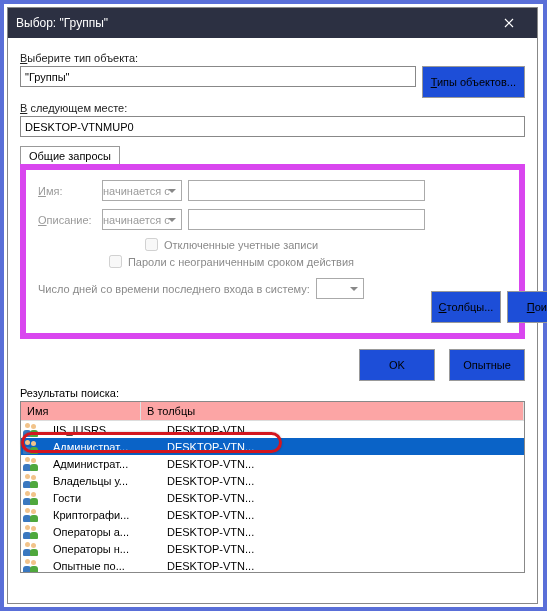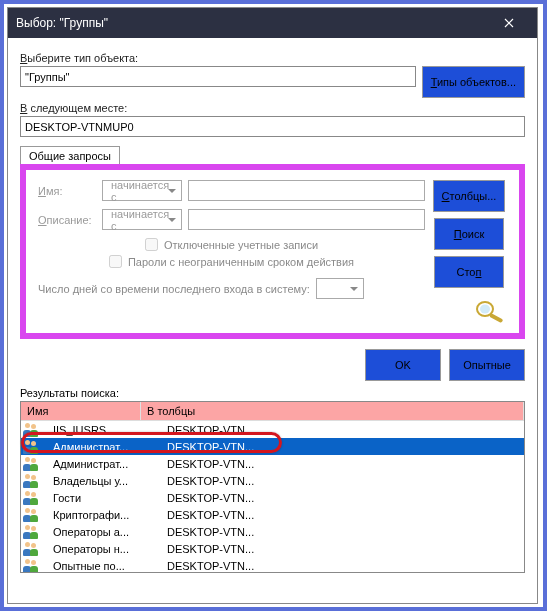--- a/index.html
+++ b/index.html
@@ -13,33 +13,33 @@
 .body { padding: 10px 12px 6px 12px; }
 .label { font-size: 11px; color: #222; margin-top: 4px; margin-bottom: 2px; }
 .underline { text-decoration: underline; }
 .row { display: flex; gap: 6px; margin-bottom: 4px; align-items: stretch; }
 .textbox { flex: 1; height: 21px; border: 1px solid #888; padding: 2px 4px; font-size: 11px; display: flex; align-items: center; background: #fff; }
 .btn { height: 30px; padding: 15px 8px; font-size: 11px; background: #1d4ed8; border: 1px solid #999; cursor: pointer; min-width: 94px; display: flex; align-items: center; justify-content: center; }
 .tabset { margin-top: 8px; }
 .tab { display: inline-block; padding: 3px 8px; border: 1px solid #999; border-bottom: none; background: #fff; font-size: 11px; position: relative; top: 1px; }
 .tabpanel { border: 6px solid #d946ef; padding: 10px 12px 10px 12px; position: relative; min-height: 175px; display: flex; }
 .tabpanel-left { flex: 1; }
-.tabpanel-right { width: 82px; display: flex; flex-direction: column; align-items: center; gap: 6px; padding-left: 6px; }
+.tabpanel-right { width: 82px; display: flex; flex-direction: row; align-items: flex-end; gap: 6px; padding-left: 6px; }
 .form-row { display: flex; align-items: center; gap: 6px; margin-bottom: 8px; }
 .form-lbl { width: 58px; color: #8a8a8a; font-size: 11px; }
-.combo { width: 80px; height: 21px; border: 1px solid #aaa; font-size: 11px; display: flex; align-items: center; padding: 0 8px; color: #888; position: relative; background: #fff; }
+.combo { width: 80px; height: 21px; border: 1px solid #aaa; font-size: 11px; display: flex; align-items: center; padding: 0 0; color: #888; position: relative; background: #fff; }
 .combo::after { content: ""; position: absolute; right: 5px; top: 8px; border-left: 4px solid transparent; border-right: 4px solid transparent; border-top: 4px solid #888; }
 .combo-input { flex: 1; height: 21px; border: 1px solid #aaa; background: #fff; }
 .chk { display: flex; align-items: center; gap: 6px; margin-bottom: 4px; color: #8a8a8a; font-size: 11px; justify-content: center; }
 .chk input { width: 13px; height: 13px; }
 .days-row { display: flex; align-items: center; gap: 6px; margin-top: 10px; color: #8a8a8a; }
 .days-input { width: 48px; height: 21px; border: 1px solid #aaa; position: relative; background: #fff; }
 .days-input::after { content: ""; position: absolute; right: 5px; top: 8px; border-left: 4px solid transparent; border-right: 4px solid transparent; border-top: 4px solid #888; }
 .magnify { width: 36px; height: 24px; margin-top: auto; align-self: flex-end; }
-.ok-row { display: flex; gap: 8px; justify-content: flex-end; margin-top: 10px; }
+.ok-row { display: flex; gap: 14px; justify-content: flex-end; margin-top: 10px; }
 .ok-row .btn { min-width: 76px; }
 .results-label { font-size: 11px; margin-top: 6px; margin-bottom: 2px; }
 .results { border: 1px solid #888; height: 172px; overflow: hidden; position: relative; background: #fff; }
 .results-inner { overflow-y: scroll; height: 100%; }
 .results-header { display: flex; background: #fca5a5; border-bottom: 1px solid #ddd; position: sticky; top: 0; }
 .rh-col { padding: 3px 6px; font-size: 11px; border-right: 1px solid #e0e0e0; }
 .rh-col.c1 { width: 120px; }
 .rh-col.c2 { flex: 1; }
 .result-row { display: flex; align-items: center; height: 17px; font-size: 11px; padding-left: 2px; cursor: pointer; gap: 12px; }
 .result-row.selected { background: #0a63c7; color: #fff; }

